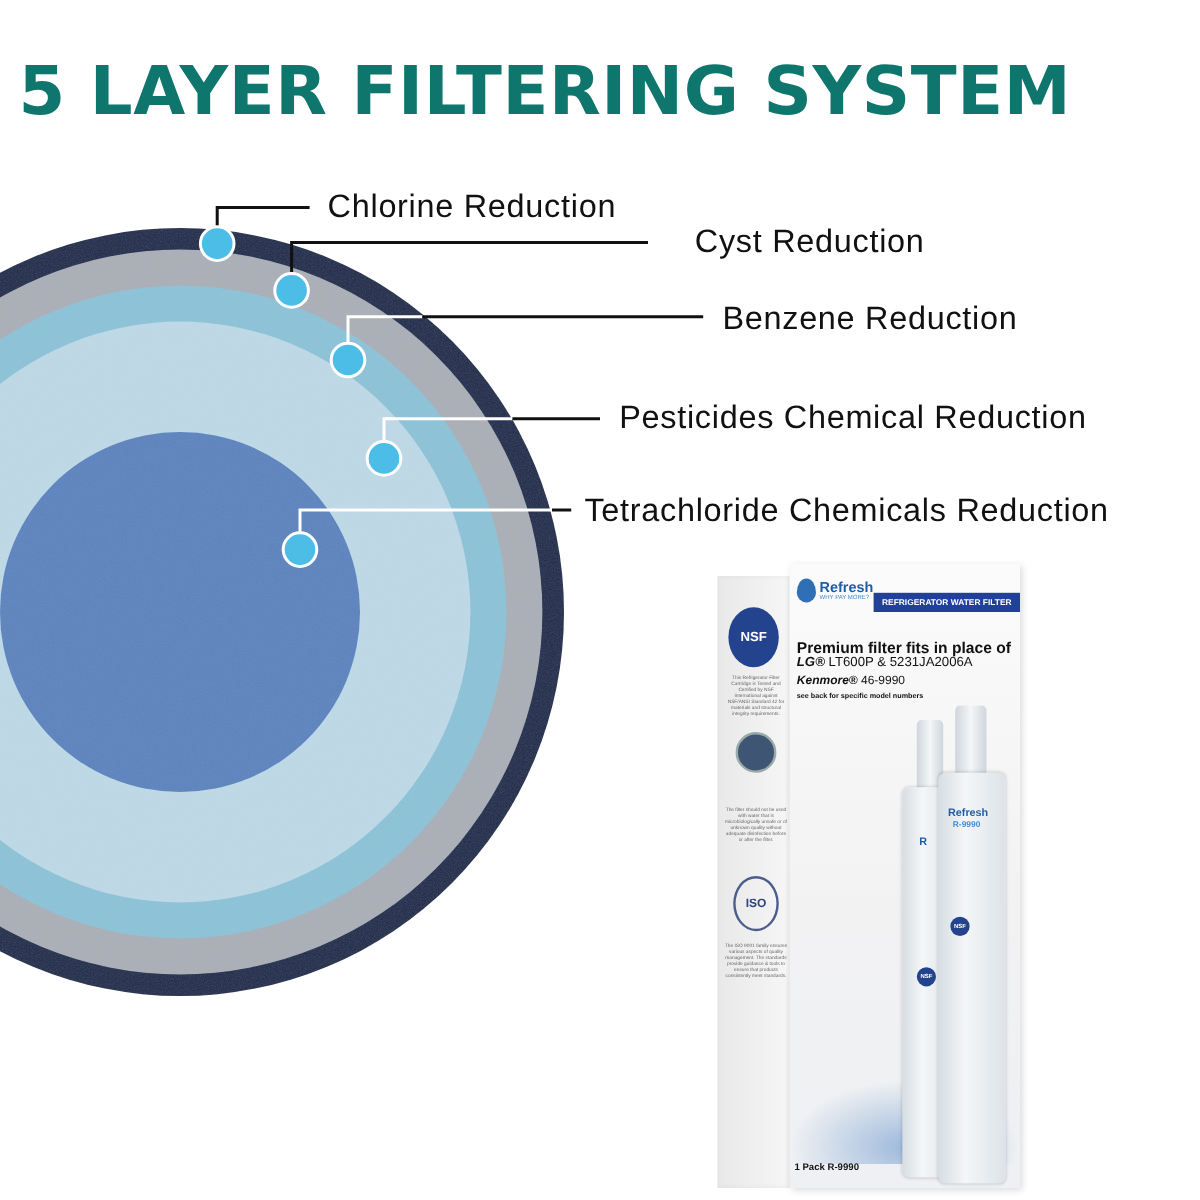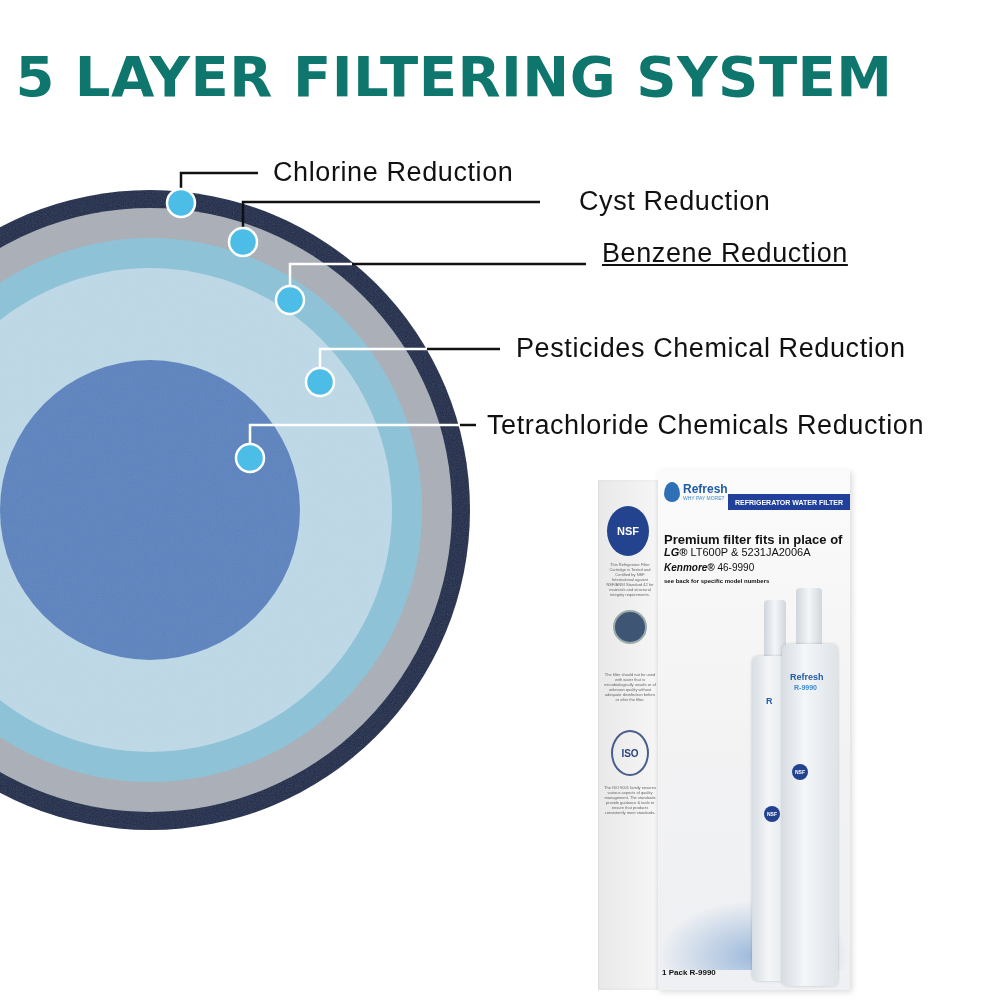--- a/index.html
+++ b/index.html
@@ -70,21 +70,21 @@
     <circle cx="181" cy="203" r="14"></circle>
     <circle cx="243" cy="242" r="14"></circle>
     <circle cx="290" cy="300" r="14"></circle>
     <circle cx="320" cy="382" r="14"></circle>
     <circle cx="250" cy="458" r="14"></circle>
   </g>
 </svg>
 
 <div class="label" style="left:273px;top:157px;">Chlorine Reduction</div>
 <div class="label" style="left:555px;top:186px;margin-left:24px;">Cyst Reduction</div>
-<div class="label" style="left:602px;top:238px;text-decoration:underline;">Benzene Reduction</div>
+<div class="label" style="left:602px;top:250px;">Benzene Reduction</div>
 <div class="label" style="left:516px;top:333px;text-align:center;">Pesticides Chemical Reduction</div>
 <div class="label" style="left:487px;top:410px;">Tetrachloride Chemicals Reduction</div>
 
 <div class="box">
   <div class="box-side">
     <div class="nsf-badge">NSF</div>
     <div class="side-text" style="top:82px;">This Refrigerator Filter Cartridge is Tested and Certified by NSF International against NSF/ANSI Standard 42 for materials and structural integrity requirements.</div>
     <div class="ribbon-badge"></div>
     <div class="side-text" style="top:192px;">The filter should not be used with water that is microbiologically unsafe or of unknown quality without adequate disinfection before or after the filter.</div>
     <div class="iso-badge">ISO</div>

